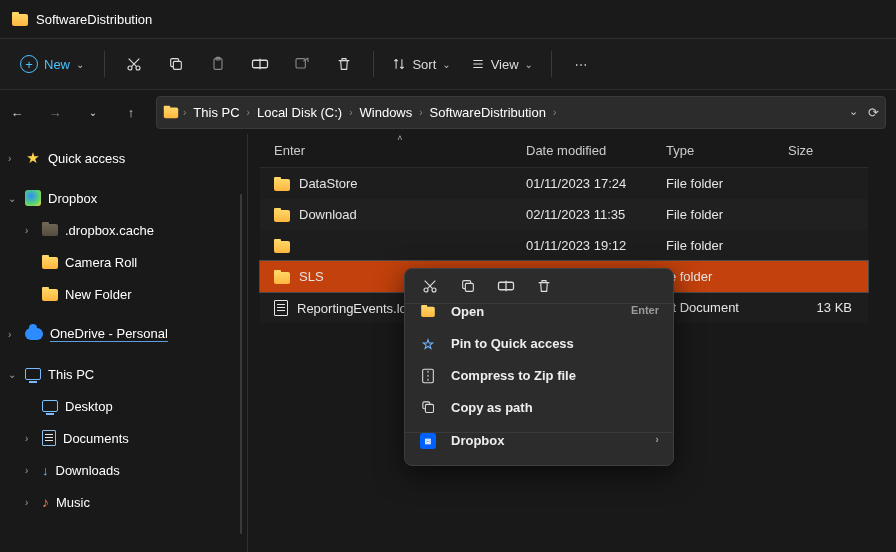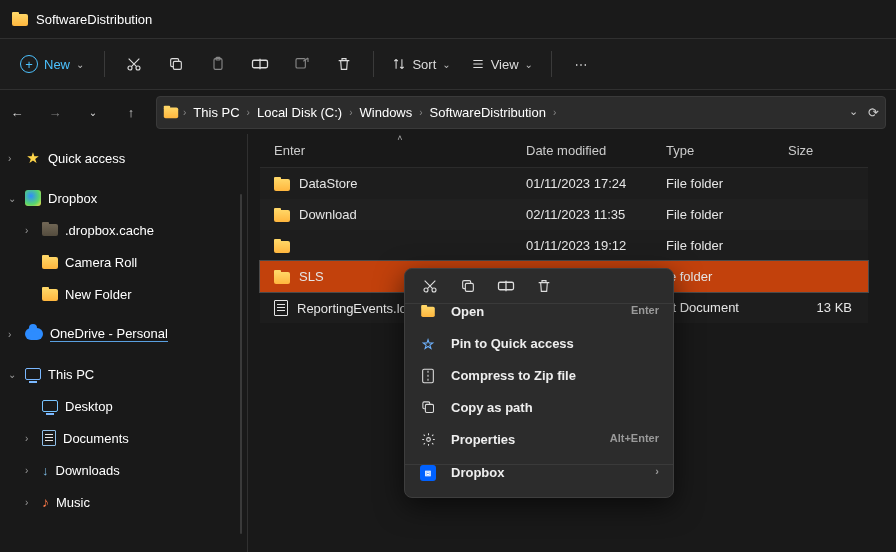--- a/index.html
+++ b/index.html
@@ -337,30 +337,20 @@
     </div>
   <div class="ctx-item">
       <span class="ci">
         <svg width="15" height="15" viewBox="0 0 24 24" fill="none" stroke="#ddd" stroke-width="1.7">
           <rect x="7" y="7" width="13" height="13" rx="2"></rect>
           <path d="M7 14H5a2 2 0 0 1-2-2V5a2 2 0 0 1 2-2h7a2 2 0 0 1 2 2v2"></path>
         </svg>
       </span>
       <span>Copy as path</span>
     </div>
-  <div class="ctx-item">
-      <span class="ci">
-        <svg width="15" height="15" viewBox="0 0 24 24" fill="none" stroke="#ddd" stroke-width="1.7">
-          <circle cx="12" cy="12" r="3"></circle>
-          <path d="M12 2v3M12 19v3M4.2 4.2l2.1 2.1M17.7 17.7l2.1 2.1M2 12h3M19 12h3M4.2 19.8l2.1-2.1M17.7 6.3l2.1-2.1"></path>
-        </svg>
-      </span>
-      <span>Properties</span>
-      <span class="ctx-hint">Alt+Enter</span>
-    </div>
   <div class="ctx-sep"></div>
   <div class="ctx-item">
       <span class="ci">
         <span class="dbx">⧈</span>
       </span>
       <span>Dropbox</span>
       <span class="ctx-hint">›</span>
     </div>
 </div>
 

